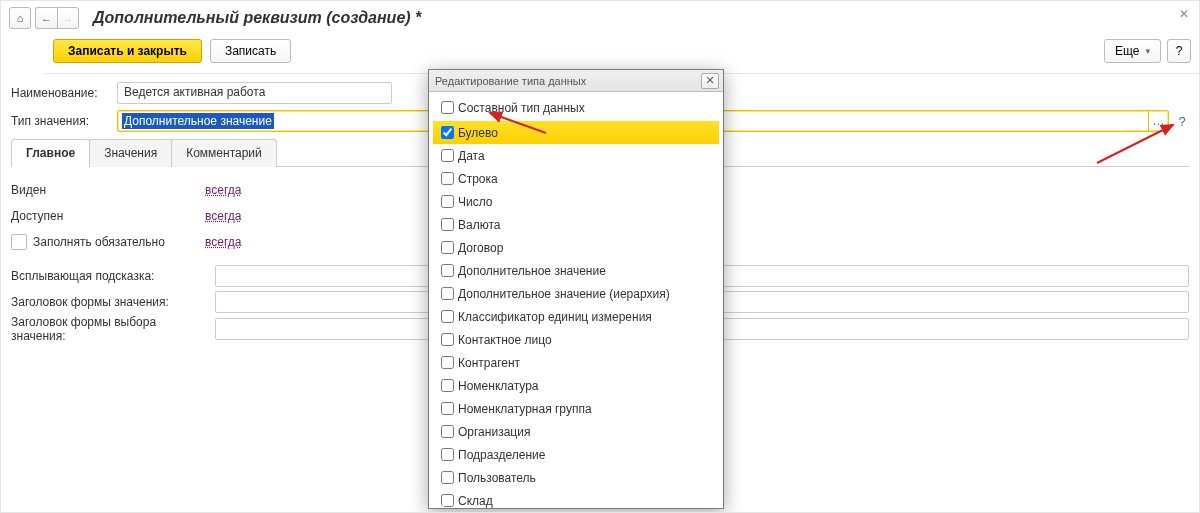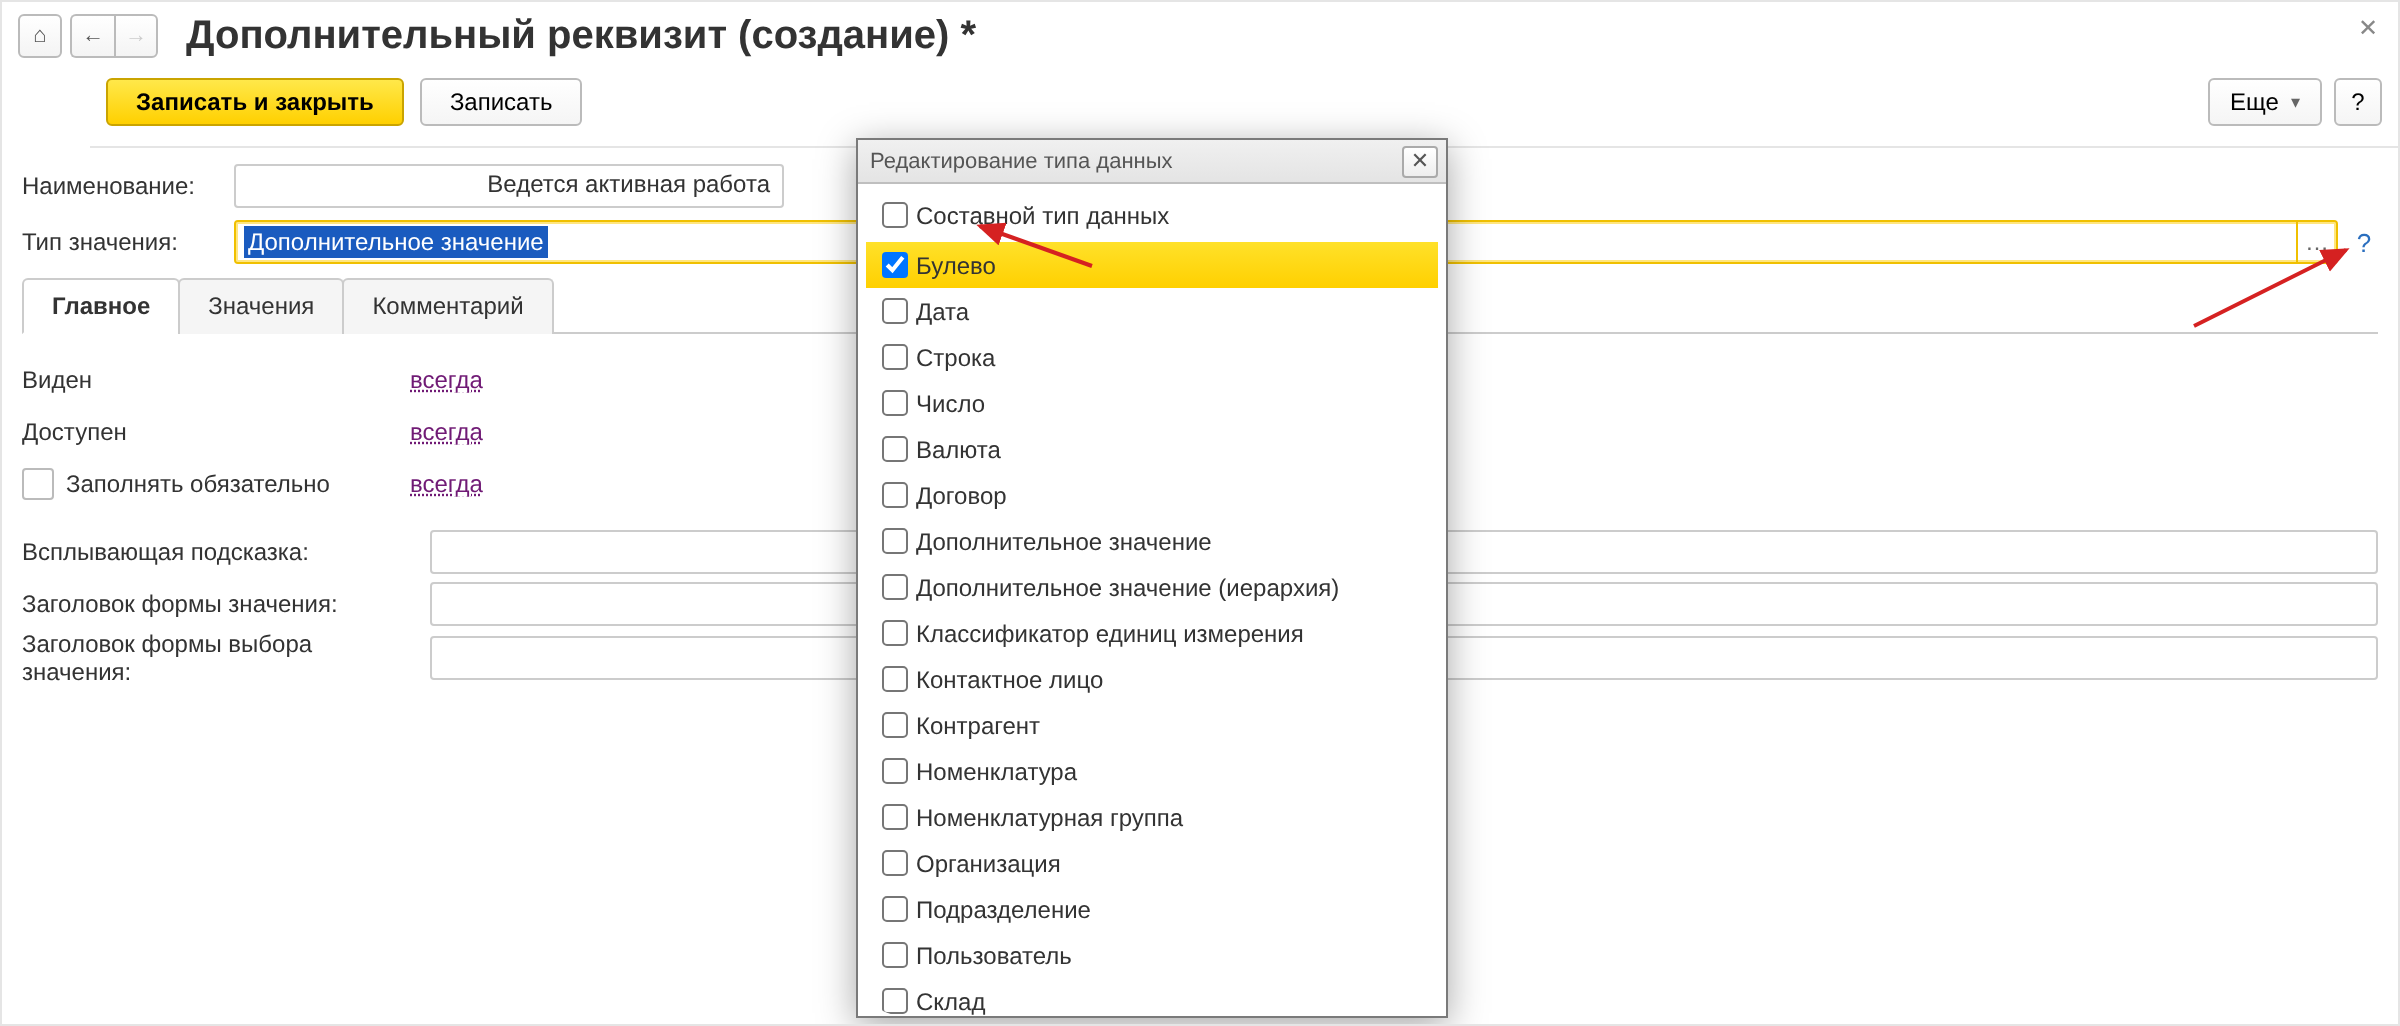--- a/index.html
+++ b/index.html
@@ -37,22 +37,23 @@
     align-items: center;
     justify-content: center;
     font-size: 11px;
     color: #555;
     cursor: pointer;
   }
   .navpair { display:flex; }
   .navpair .icon-btn:first-child { border-radius:3px 0 0 3px; border-right:none;}
   .navpair .icon-btn:last-child { border-radius:0 3px 3px 0;}
   .wintitle {
-    font-size: 20px;
+    font-size: 16px;
     font-weight: bold;
+    font-style: italic;
   }
   .close-x {
     position: absolute;
     right: 10px;
     top: 6px;
     font-size: 12px;
     color: #888;
     cursor: pointer;
   }
   .toolbar {
@@ -276,21 +277,21 @@
       <span>Еще</span>
       <span style="font-size:9px;color:#666;">▾</span>
     </button>
     <button class="btn btn-q">?</button>
   </div>
 </div>
 
 <div class="form-area">
   <div class="form-row">
     <div class="lbl">Наименование:</div>
-    <div class="text-input" style="flex:none;width:275px;text-align:right;">
+    <div class="text-input" style="flex:none;width:275px;">
       <span>Ведется активная работа</span>
     </div>
   </div>
   <div class="form-row type-row">
     <div class="lbl">Тип значения:</div>
     <div class="text-input" style="display:flex;align-items:center;padding:0 0 0 4px;">
       <span class="highlighted">Дополнительное значение</span>
       <div style="flex:1"></div>
       <div class="ellipsis-btn">
         <span>…</span>

